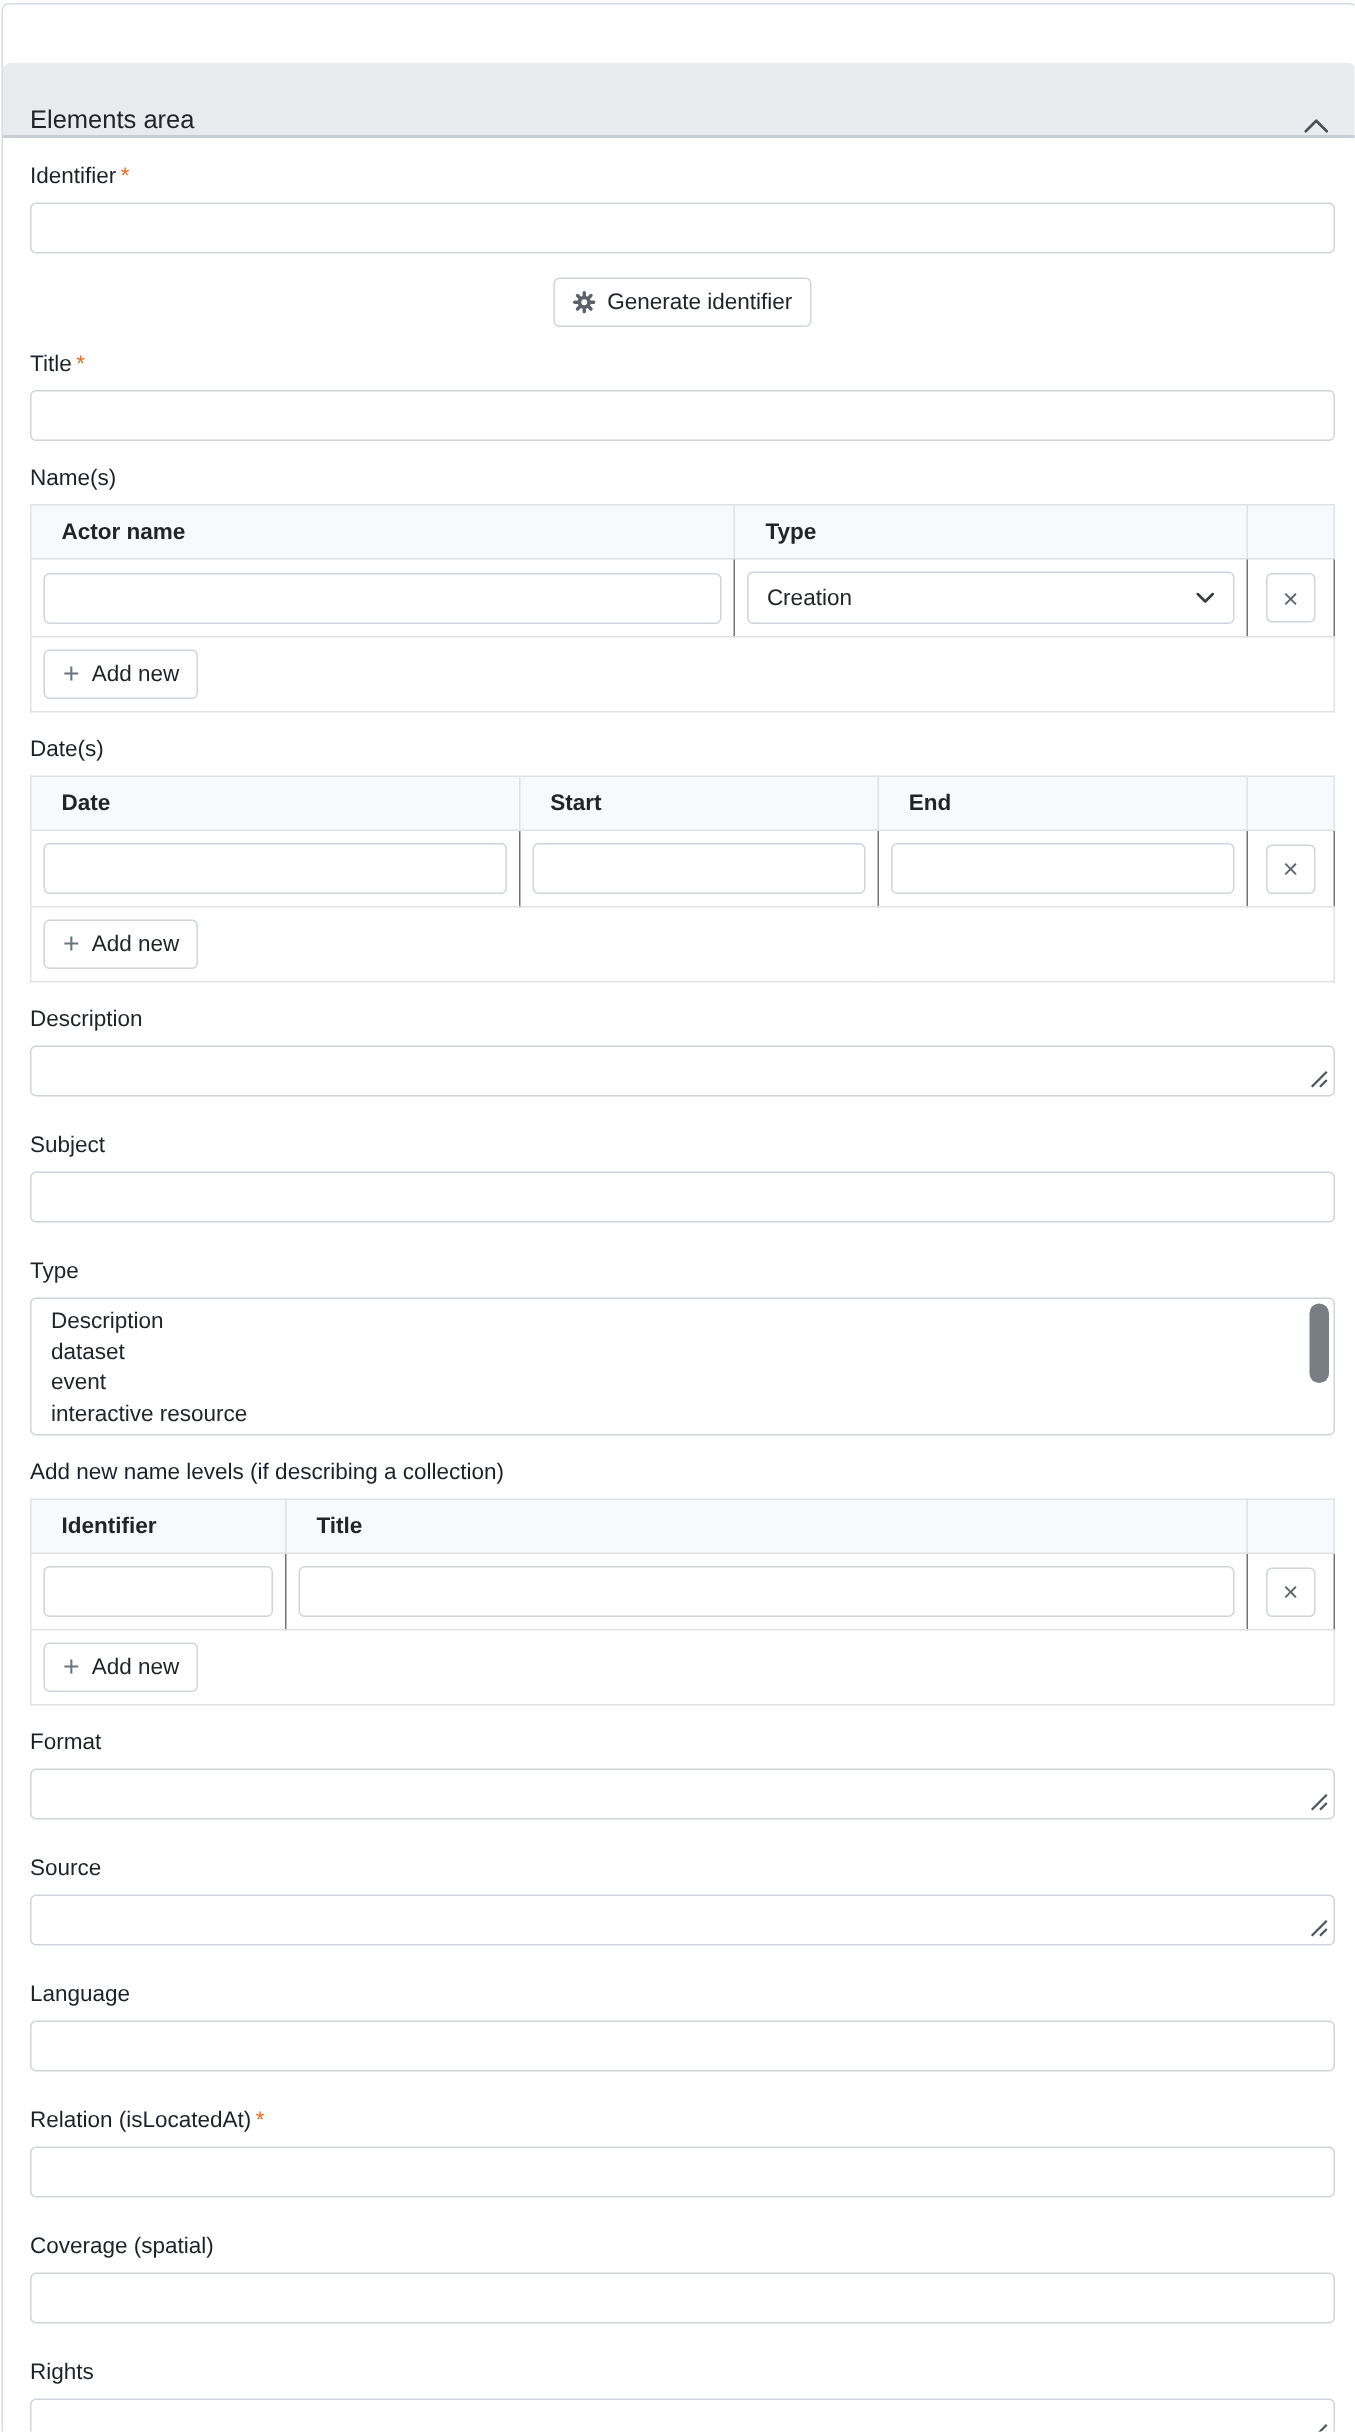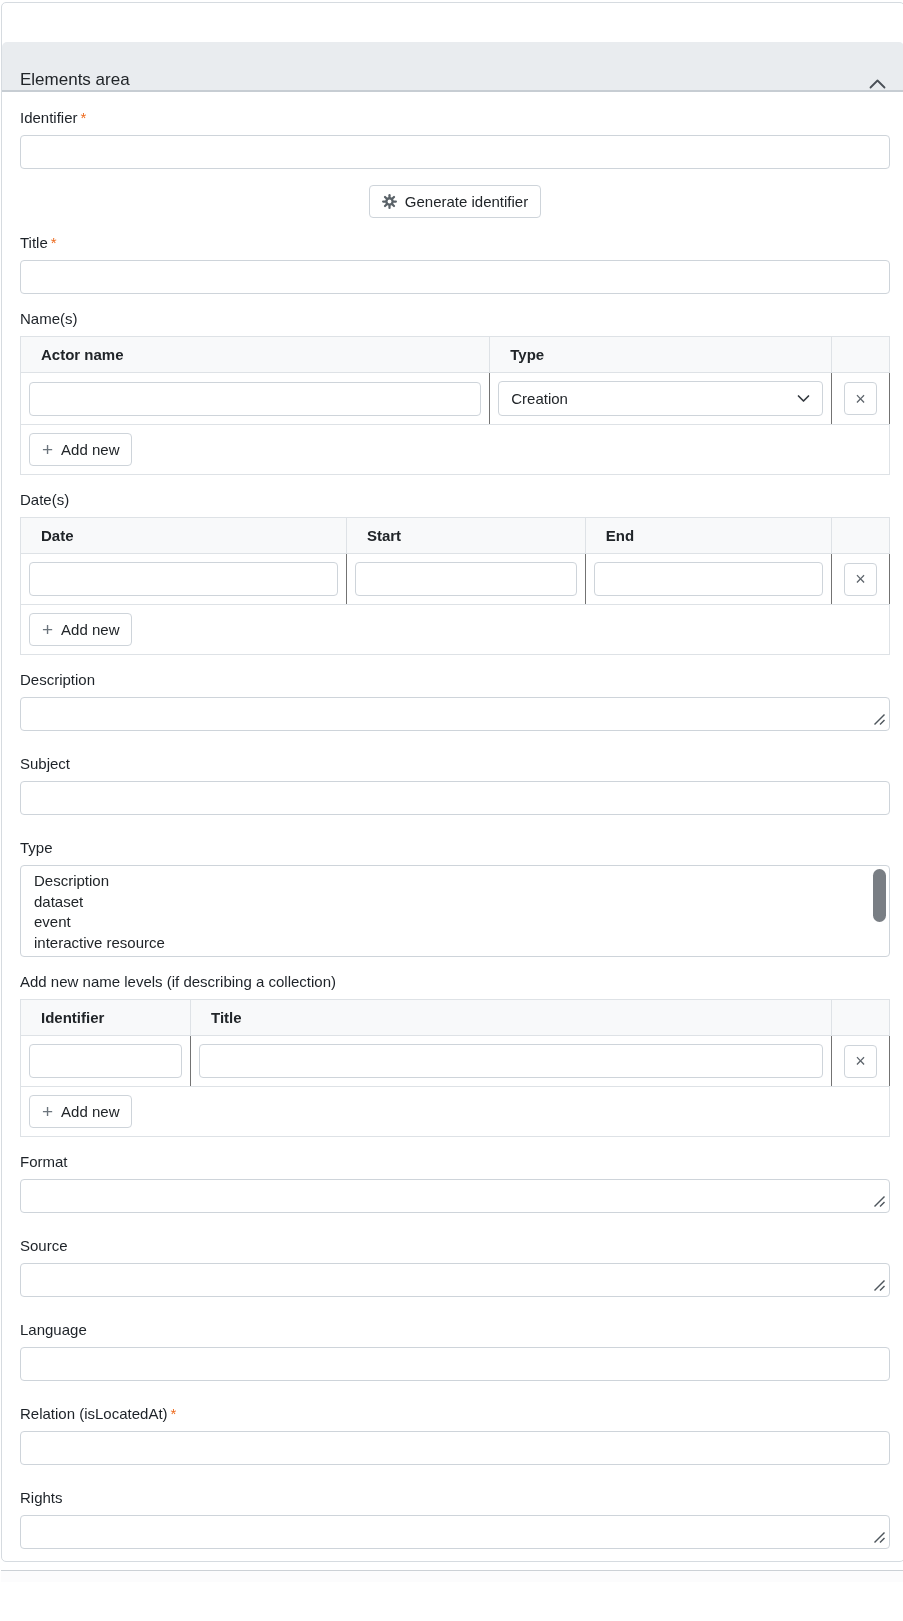--- a/index.html
+++ b/index.html
@@ -304,20 +304,24 @@
     <div class="group">
       <label class="form-label">Language</label>
       <input class="text-input" value="" style="">
     </div>
 
     <div class="group">
       <label class="form-label"><span>Relation (isLocatedAt)</span><span class="req">*</span></label>
       <input class="text-input" value="" style="">
     </div>
 
+    <div class="group">
+      <label class="form-label">Coverage (spatial)</label>
+      <input class="text-input" value="" style="">
+    </div>
 
     <div style="margin-bottom:0">
       <label class="form-label">Rights</label>
       <div class="ta-wrap">
         <textarea class="ta" style=""></textarea>
         <svg class="grip" width="13" height="13" viewBox="0 0 13 13">
           <line x1="1.5" y1="11.5" x2="11.5" y2="1.5" stroke="#4e565d" stroke-width="1.5"></line>
           <line x1="7" y1="11.5" x2="11.5" y2="7" stroke="#4e565d" stroke-width="1.5"></line>
         </svg>
       </div>

